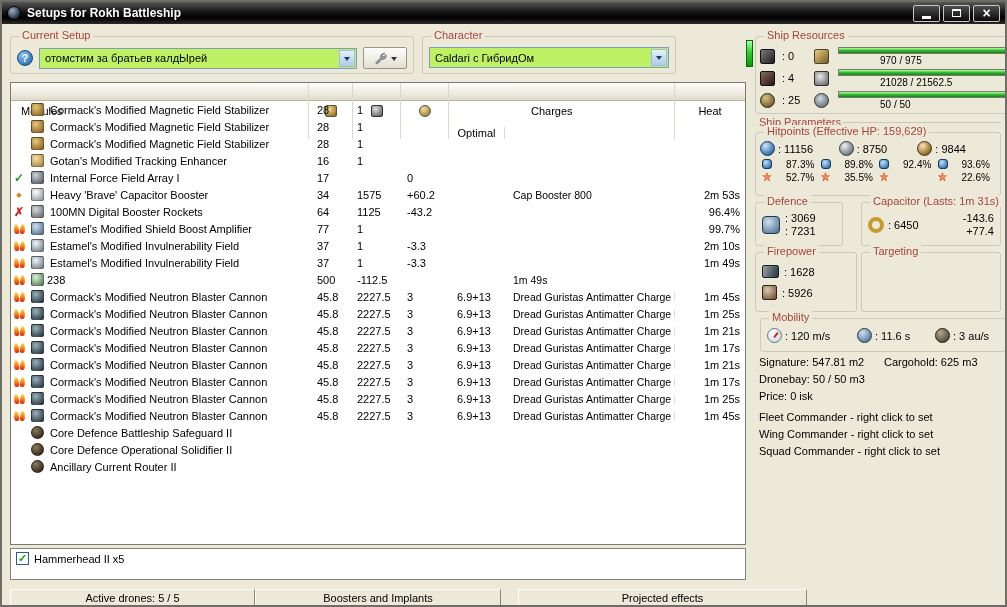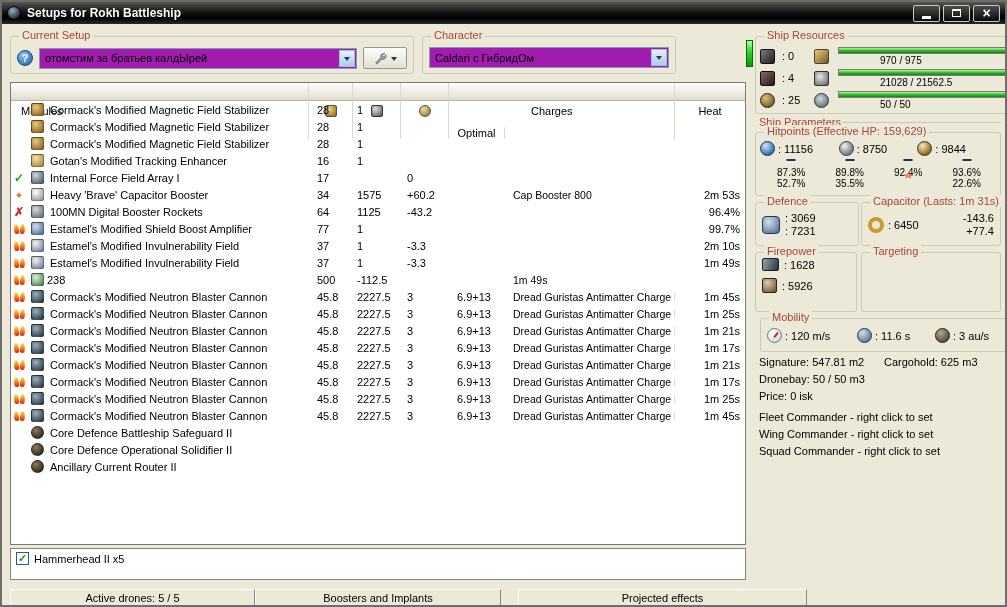--- a/index.html
+++ b/index.html
@@ -22,21 +22,21 @@
   .groupbox{position:absolute;border:1px solid #cdc9ba;border-radius:3px;}
   .glabel{position:absolute;top:-8px;left:8px;background:#ece9d8;padding:0 3px;color:#a8443a;font-size:11px;white-space:nowrap;}
   .grow{display:flex;align-items:center;gap:6px;padding:10px 6px 0 6px;}
   #grp-setup{left:8px;top:34px;width:404px;height:38px;}
   #grp-character{left:420px;top:34px;width:254px;height:38px;}
   #grp-resources{left:753px;top:34px;width:262px;height:78px;}
   .help-btn{width:16px;height:16px;border-radius:50%;flex:0 0 auto;border:1px solid #12477f;
             background:radial-gradient(circle at 35% 30%,#8cc0f0,#1b5fa8);
             display:flex;align-items:center;justify-content:center;}
   .help-btn::after{content:"?";color:#fff;font-weight:bold;font-size:11px;}
-  .combo{position:relative;flex:1;height:21px;background:#a21caf;border:1px solid #7f9db9;
+  .combo{position:relative;flex:1;height:21px;background:#bef264;border:1px solid #7f9db9;
          display:flex;align-items:center;padding:0 20px 0 5px;overflow:hidden;white-space:nowrap;}
   .combo-arrow{position:absolute;right:1px;top:1px;bottom:1px;width:16px;
                background:linear-gradient(#e9f2fb,#c7dcf1 50%,#b0cce8);border:1px solid #9ebcdc;
                display:flex;align-items:center;justify-content:center;}
   .combo-arrow::after{content:"";width:0;height:0;border:3px solid transparent;border-top:4px solid #1c3e5e;margin-top:4px;}
   .tools-btn{height:22px;width:44px;flex:0 0 auto;display:flex;align-items:center;justify-content:center;gap:4px;
              background:linear-gradient(#fdfdfb,#e3dfd0);border:1px solid #9a968a;border-radius:2px;}
   .dd-arrow{width:0;height:0;border:3px solid transparent;border-top:4px solid #333;margin-top:4px;}
   .char-bar{position:absolute;left:744px;top:38px;width:7px;height:27px;border:1px solid #066a06;
             background:linear-gradient(180deg,#aaffaa,#33cc33 45%,#089a08);}
@@ -93,44 +93,44 @@
   .mt-row > :nth-child(4){padding-left:8px;}
   .mt-row > :nth-child(5){padding-left:4px;}
   .mt-row > :nth-child(6){padding-left:6px;}
   .mt-row > :nth-child(7){padding-left:8px;}
   .mt-row > :nth-child(8){padding-left:8px;white-space:nowrap;overflow:hidden;font-size:10.5px;}
   .mt-row > :nth-child(9){text-align:right;padding-right:5px;white-space:nowrap;}
   
   .params-label{position:absolute;left:757px;top:114px;color:#a8443a;}
   .params-divider{position:absolute;left:840px;top:120px;width:159px;border-top:1px solid #cdc9ba;}
   .pg-hitpoints{left:753px;top:130px;width:246px;height:64px;}
-  .pg-defence{left:753px;top:200px;width:104px;height:44px;}
+  .pg-defence{left:753px;top:200px;width:88px;height:44px;}
   .pg-capacitor{left:859px;top:200px;width:140px;height:44px;}
   .pg-firepower{left:753px;top:250px;width:102px;height:60px;}
   .pg-targeting{left:859px;top:250px;width:140px;height:60px;}
   .pg-mobility{left:758px;top:316px;width:246px;height:34px;}
   .pcell{display:flex;align-items:center;gap:3px;white-space:nowrap;}
   .hp-row1{display:grid;grid-template-columns:1fr 1fr 1fr;align-items:center;padding:8px 4px 0 4px;}
   .hp-row2{display:grid;grid-template-columns:1fr 1fr 1fr 1fr;padding:3px 4px 0 6px;}
   .res-cell{display:flex;flex-direction:column;}
-  .res-line{display:flex;align-items:center;gap:6px;height:13px;font-size:10px;white-space:nowrap;flex-direction:column;}
+  .res-line{display:flex;align-items:flex-start;gap:14px;height:13px;font-size:10px;white-space:nowrap;}
   .i-shieldhp{width:15px;height:15px;border-radius:50%;background:radial-gradient(circle at 35% 30%,#cfe6ff,#2a6aa8 75%);border:1px solid #223a55;}
   .i-armorhp{width:15px;height:15px;border-radius:50%;background:radial-gradient(circle at 35% 30%,#f0f0f0,#6e7680 75%);border:1px solid #333c44;}
   .i-structhp{width:15px;height:15px;border-radius:50%;background:radial-gradient(circle at 35% 30%,#ffe8b0,#8a6220 75%);border:1px solid #443322;}
   .i-res-shield{width:10px;height:10px;border-radius:3px;background:radial-gradient(circle at 35% 30%,#bfe0ff,#1c5a9a);border:1px solid #123a5a;}
   .i-res-armor{width:10px;height:10px;background:radial-gradient(circle at 50% 50%,#ff9a6a,#b02000);
       clip-path:polygon(50% 0%,63% 32%,98% 35%,70% 56%,80% 95%,50% 72%,20% 95%,30% 56%,2% 35%,37% 32%);}
   .def-row{display:flex;align-items:center;gap:5px;padding:9px 4px 0 6px;}
   .def-vals{line-height:13px;}
   .i-defence{width:18px;height:18px;border-radius:4px;background:radial-gradient(circle at 35% 30%,#cfe0ee,#46688a);border:1px solid #223a55;}
   .cap-row{display:flex;align-items:center;gap:4px;padding:9px 6px 0 6px;}
   .i-capacitor{width:16px;height:16px;border-radius:50%;border:4px solid #c89a30;background:#ece9d8;}
   .cap-deltas{margin-left:auto;text-align:right;line-height:13px;white-space:nowrap;}
   .fp-row{display:flex;align-items:center;gap:5px;height:21px;padding-left:6px;}
-  .fp-row:first-of-type{margin-top:1px;}
+  .fp-row:first-of-type{margin-top:8px;}
   .i-turretfp{width:17px;height:13px;background:linear-gradient(110deg,#9aa4aa,#28333a);border:1px solid #15222a;border-radius:2px;}
   .i-dps{width:15px;height:15px;background:radial-gradient(circle at 35% 30%,#d8c8b0,#6a4a28);border:1px solid #332211;border-radius:2px;}
   .tg-grid{display:grid;grid-template-columns:86px 1fr;grid-auto-rows:21px;align-items:center;padding:8px 4px 0 6px;}
   .i-range{width:15px;height:15px;border-radius:50%;background:radial-gradient(circle at 35% 30%,#fff,#b8c4cc);border:1px solid #556677;position:relative;}
   .i-range::after{content:"";position:absolute;left:6px;top:2px;width:2px;height:6px;background:#334455;}
   .i-maxtgt{width:15px;height:15px;border-radius:50%;background:radial-gradient(circle at 35% 30%,#e8eef2,#7a8a94);border:1px solid #445566;}
   .i-scanres{width:15px;height:15px;border-radius:50%;background:radial-gradient(circle at 35% 30%,#f0d8a8,#7a5a20);border:1px solid #554433;}
   .i-sensor{width:15px;height:15px;border-radius:50%;background:radial-gradient(circle at 50% 50%,#cfe6ff 18%,#2a6aa8 60%,#123a5a);
             border:1px solid #112a3a;box-shadow:inset 0 0 0 2px rgba(255,255,255,.25);}
   .mb-row{display:flex;align-items:center;padding:9px 4px 0 6px;}

